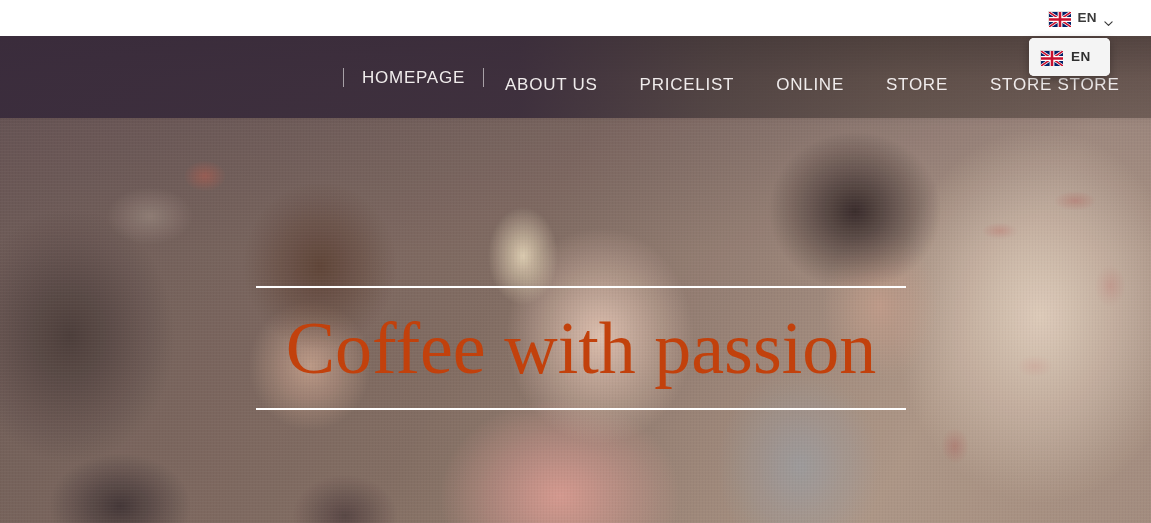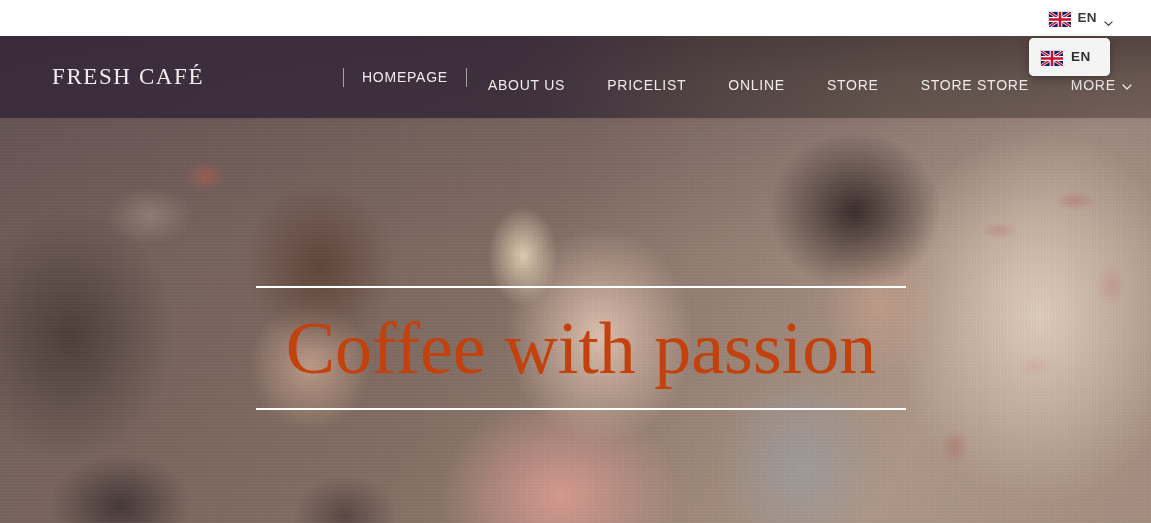--- a/index.html
+++ b/index.html
@@ -196,21 +196,21 @@
 
   .nav-sep {
     width: 1px;
     height: 19px;
     background: rgba(255,255,255,0.55);
     flex: 0 0 auto;
   }
 
   .nav-item {
     color: #f0ecec;
-    font-size: 14px;
+    font-size: 17px;
     letter-spacing: 0.75px;
     font-weight: 400;
     padding: 0 18px;
     white-space: nowrap;
     cursor: pointer;
     line-height: 1;
     display: flex;
     align-items: center;
     gap: 6px;
   }
@@ -255,21 +255,20 @@
     <div class="hero-grain"></div>
   </div>
 
   <div class="hero-title-block">
     <div class="rule"></div>
     <div class="hero-title">Coffee with passion</div>
     <div class="rule"></div>
   </div>
 
   <div class="header">
-    <div class="logo">FRESH CAFÉ</div>
 
     <nav class="nav">
       <span class="nav-sep"></span>
 
       <span class="nav-item">
         <span>HOMEPAGE</span>
       </span>
 
       <span class="nav-sep"></span>
 

